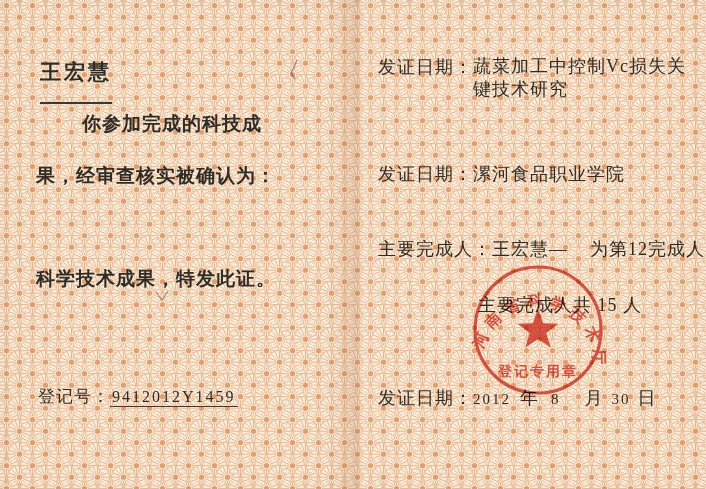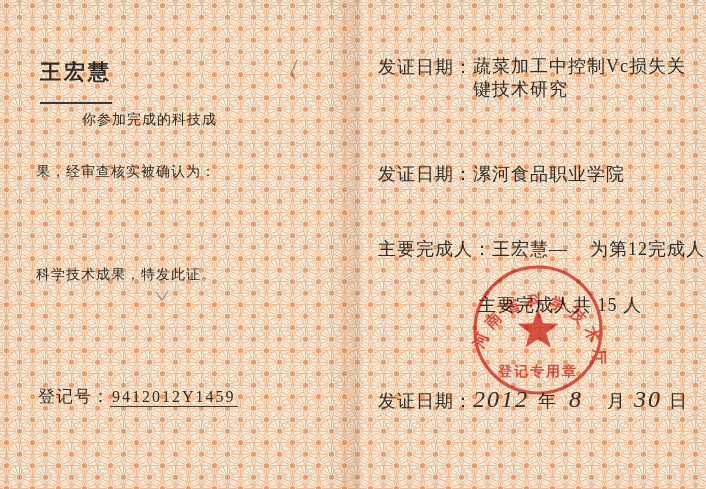--- a/index.html
+++ b/index.html
@@ -10,41 +10,41 @@
           linear-gradient(90deg,#e0c6a6 0%,#eed9bd 1.5%,#f4e2ca 12%,#f3dfc6 44%,
                           #ead2b3 48.5%,#f2dec5 53%,#f6e6d0 72%,#f2ddc3 97%,#e4cbab 100%),
           #f3e0c8;
         box-shadow:inset 0 0 60px rgba(120,80,40,.22), inset 0 0 8px rgba(90,60,30,.25);}
   #pattern-svg{position:absolute;left:0;top:0;opacity:.9;}
   #fold{position:absolute;left:330px;top:0;width:46px;height:489px;pointer-events:none;
         background:linear-gradient(90deg,rgba(150,100,55,0) 0%,rgba(150,100,55,.13) 40%,
                    rgba(150,100,55,.20) 55%,rgba(255,250,240,.10) 75%,rgba(150,100,55,0) 100%);}
   .txt{position:absolute;color:#2e2c27;letter-spacing:1px;white-space:nowrap;}
   .lbl{color:#2e2c27;}
-  .left-body{font-size:14px;}
+  .left-body{font-size:19px;font-weight:bold;}
   #name{left:40px;top:58px;font-size:21px;font-weight:bold;letter-spacing:3px;
         border-bottom:2px solid #3a3832;padding-bottom:16px;}
   #l1{left:82px;top:111px;}
   #l2{left:36px;top:163px;}
   #l3{left:36px;top:216px;}
   #l4{left:36px;top:266px;}
   #reg{left:38px;top:385px;font-size:17px;}
   #reg .num{font-size:16px;letter-spacing:2px;border-bottom:1.5px solid #3a3832;
             padding:0 2px 1px 2px;font-family:"Liberation Serif",serif;}
   .r-line{font-size:18px;}
   #ach{left:378px;top:55px;width:318px;display:flex;white-space:normal;}
   #ach .lbl{flex:none;}
   #ach .val{width:228px;line-height:1.25;}
   #unit{left:378px;top:162px;}
   #main-c{left:378px;top:237px;}
   #main-c .rank{margin-left:22px;}
   #total-c{left:478px;top:293px;}
   #issuer{left:378px;top:328px;}
   #date{left:378px;top:386px;}
-  .num-type{font-size:24px;letter-spacing:2px;font-family:"Liberation Serif",serif;font-style:italic;}
+  .num-type{font-size:15px;letter-spacing:2px;font-family:"Liberation Serif",serif;}
   #date .u1{margin-left:9px;} #date .n2{margin-left:12px;}
   #date .u2{margin-left:24px;} #date .n3{margin-left:8px;} #date .u3{margin-left:7px;}
   #stamp{position:absolute;left:457px;top:250px;mix-blend-mode:multiply;opacity:.85;}
   #marks{position:absolute;left:0;top:0;pointer-events:none;}
 </style>
 </head>
 <body>
 
 <div id="cert">
 

